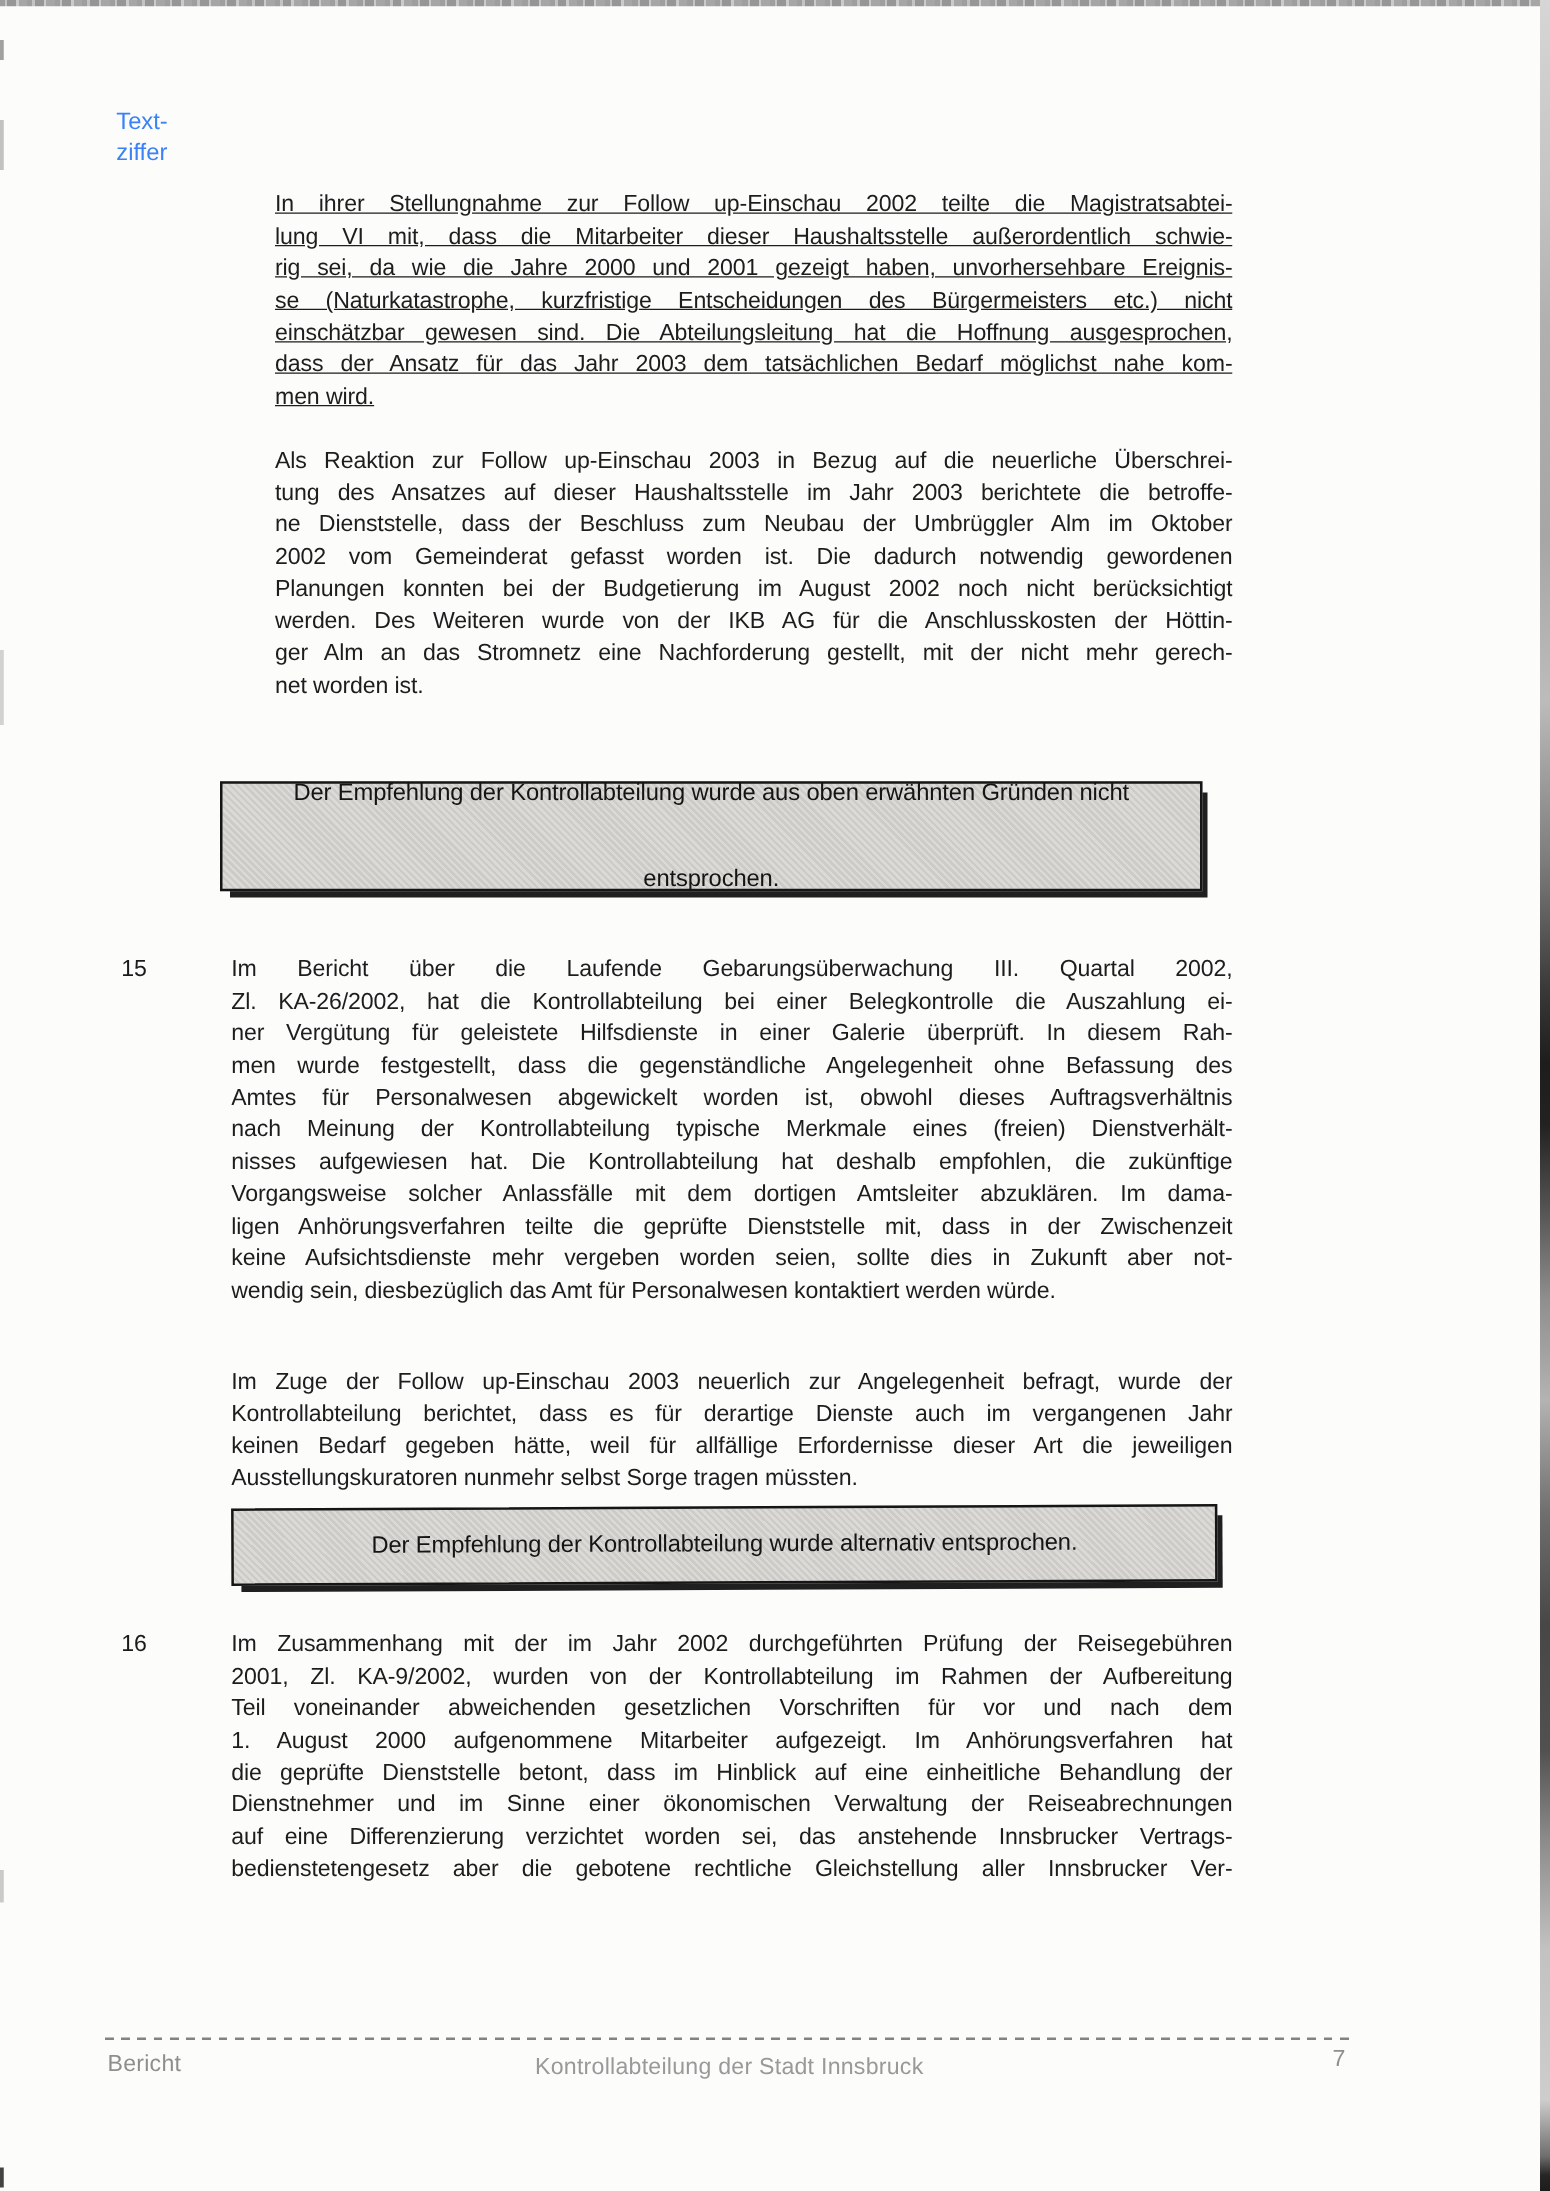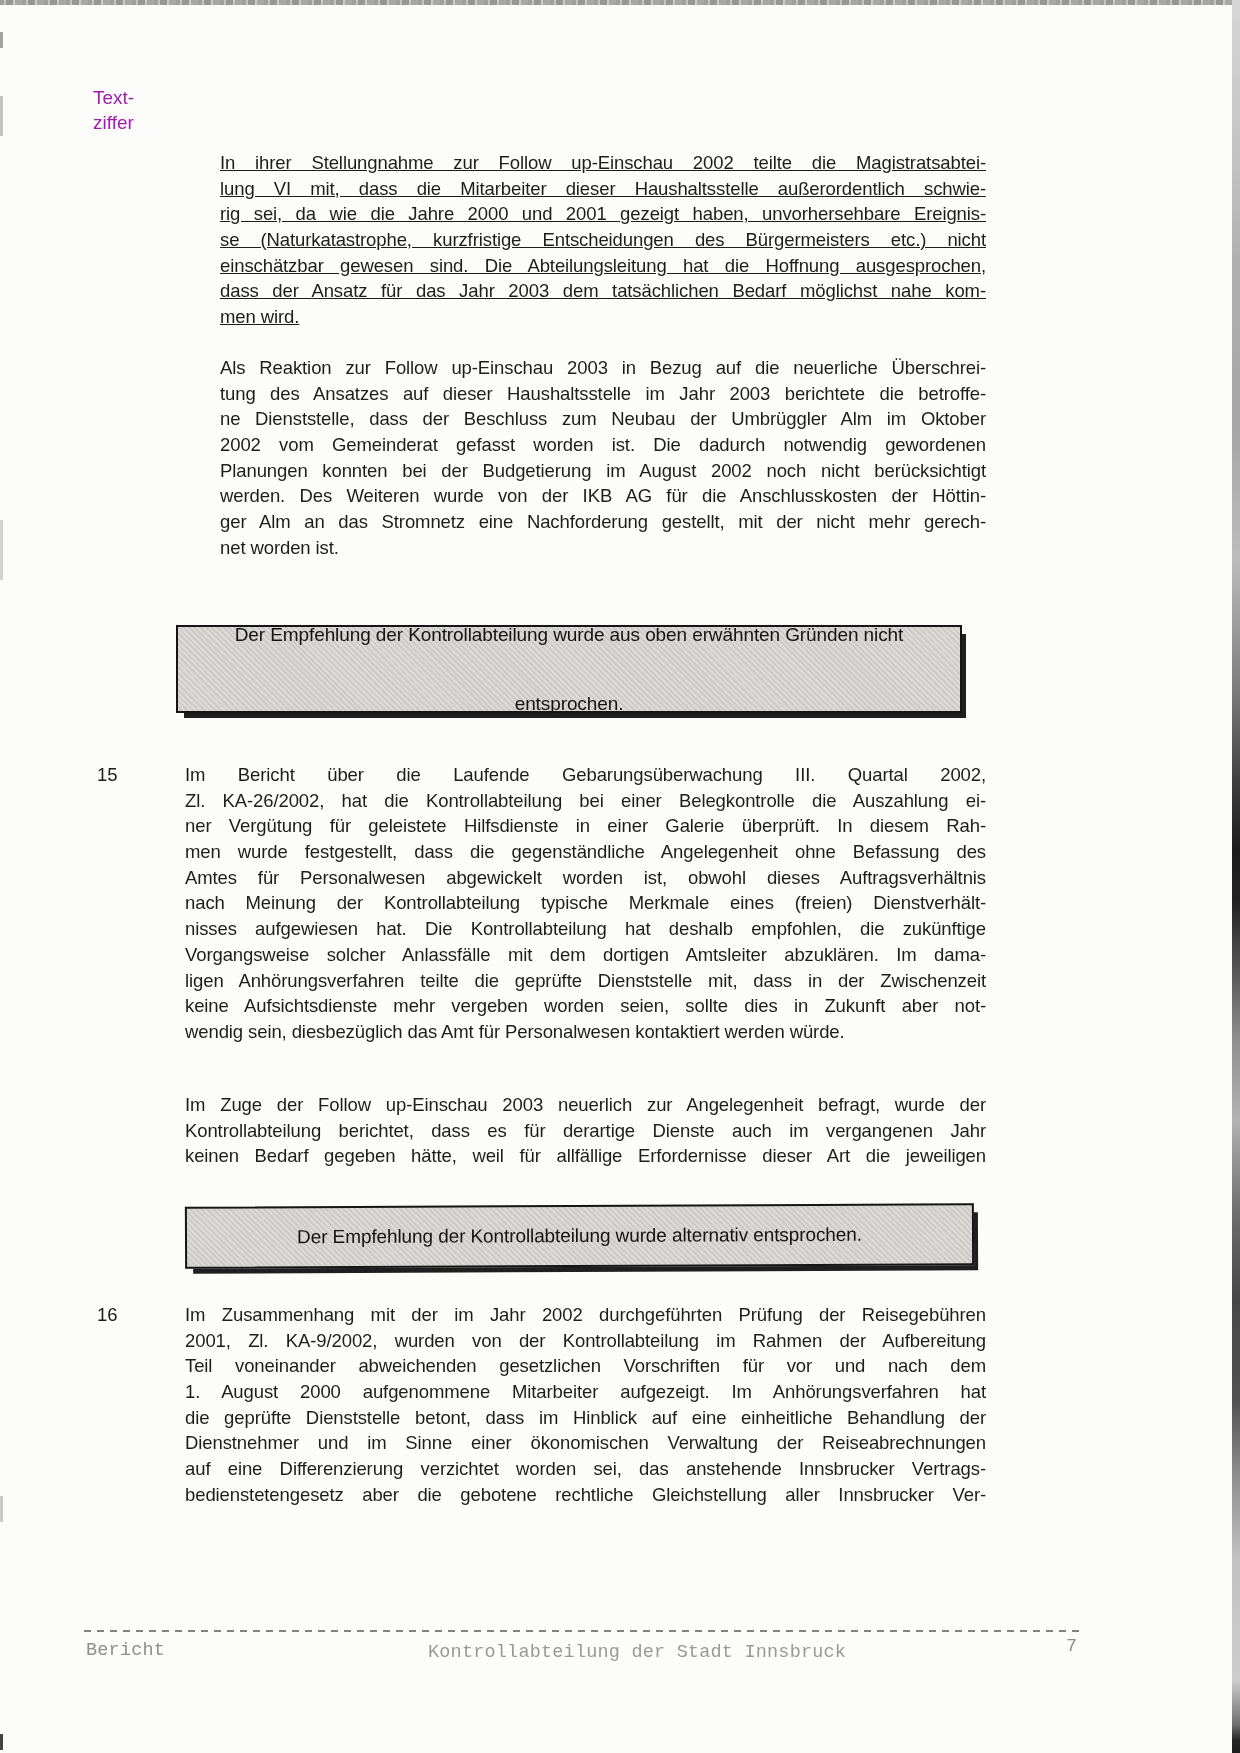--- a/index.html
+++ b/index.html
@@ -33,21 +33,21 @@
   }
   #lmark1 { top: 32px;  height: 16px; }
   #lmark2 { top: 96px;  height: 40px; opacity: .35; }
   #lmark3 { top: 520px; height: 60px; opacity: .25; }
   #lmark4 { top: 1496px; height: 26px; opacity: .3; }
   #lmark5 { top: 1734px; height: 16px; opacity: .85; background: #222; }
 
   
   #textziffer-label {
     position: absolute; top: 85px; left: 93px;
-    font-size: 19px; line-height: 25px; color: #a21caf;
+    font-size: 19px; line-height: 25px; color: #3b82f6;
   }
 
   
   .para { position: absolute; font-size: 18.5px; line-height: 25.7px; letter-spacing: -0.1px; }
   .ln { text-align: justify; text-align-last: justify; height: 25.7px; overflow: hidden; }
   .ln-last { text-align-last: left; }
   .margin-num { position: absolute; left: -88px; top: 0; font-size: 18.5px; color: #1b1b1b; }
 
   .rec-box {
     position: absolute; box-sizing: border-box;
@@ -67,21 +67,21 @@
   #blk4 { top: 1092px; left: 185px; width: 801px; }
   #blk5 { top: 1205px; left: 185px; width: 789px; height: 62px; transform: rotate(-0.25deg); }
   #blk6 { top: 1302px; left: 185px; width: 801px; }
 
   
   #footer-divider {
     position: absolute; top: 1630px; left: 84px; width: 998px; height: 2px;
     background: repeating-linear-gradient(90deg, #4f4f4f 0 7px, transparent 7px 13px);
     opacity: .7;
   }
-  .footer-text { position: absolute; font-size: 18.5px; color: #8e8e8e; letter-spacing: 0.2px; font-family: Liberation Mono, monospace; }
+  .footer-text { position: absolute; font-size: 18.5px; color: #8e8e8e; letter-spacing: 0.2px; }
   #footer-left   { top: 1640px; left: 86px; }
   #footer-center { top: 1642px; left: 388px; color: #999999; margin-left: 40px; }
   #footer-page   { top: 1636px; left: 1066px; }
 </style>
 </head>
 <body>
 
 <div id="top-scan-strip"></div>
 <div id="right-scan-strip"></div>
 <div class="left-scan-mark" id="lmark1"></div>
@@ -130,20 +130,21 @@
       <div class="ln">nisses aufgewiesen hat. Die Kontrollabteilung hat deshalb empfohlen, die zukünftige</div>
       <div class="ln">Vorgangsweise solcher Anlassfälle mit dem dortigen Amtsleiter abzuklären. Im dama-</div>
       <div class="ln">ligen Anhörungsverfahren teilte die geprüfte Dienststelle mit, dass in der Zwischenzeit</div>
       <div class="ln">keine Aufsichtsdienste mehr vergeben worden seien, sollte dies in Zukunft aber not-</div>
       <div class="ln ln-last">wendig sein, diesbezüglich das Amt für Personalwesen kontaktiert werden würde.</div>
     </div>
     <div id="blk4" class="para">
       <div class="ln">Im Zuge der Follow up-Einschau 2003 neuerlich zur Angelegenheit befragt, wurde der</div>
       <div class="ln">Kontrollabteilung berichtet, dass es für derartige Dienste auch im vergangenen Jahr</div>
       <div class="ln">keinen Bedarf gegeben hätte, weil für allfällige Erfordernisse dieser Art die jeweiligen</div>
+      <div class="ln ln-last">Ausstellungskuratoren nunmehr selbst Sorge tragen müssten.</div>
     </div>
     <div id="blk5" class="rec-box">
       <div class="boxline">Der Empfehlung der Kontrollabteilung wurde alternativ entsprochen.</div>
     </div>
     <div id="blk6" class="para">
       <span class="margin-num">16</span>
       <div class="ln">Im Zusammenhang mit der im Jahr 2002 durchgeführten Prüfung der Reisegebühren</div>
       <div class="ln">2001, Zl. KA-9/2002, wurden von der Kontrollabteilung im Rahmen der Aufbereitung</div>
       <div class="ln">Teil voneinander abweichenden gesetzlichen Vorschriften für vor und nach dem</div>
       <div class="ln">1. August 2000 aufgenommene Mitarbeiter aufgezeigt. Im Anhörungsverfahren hat</div>

